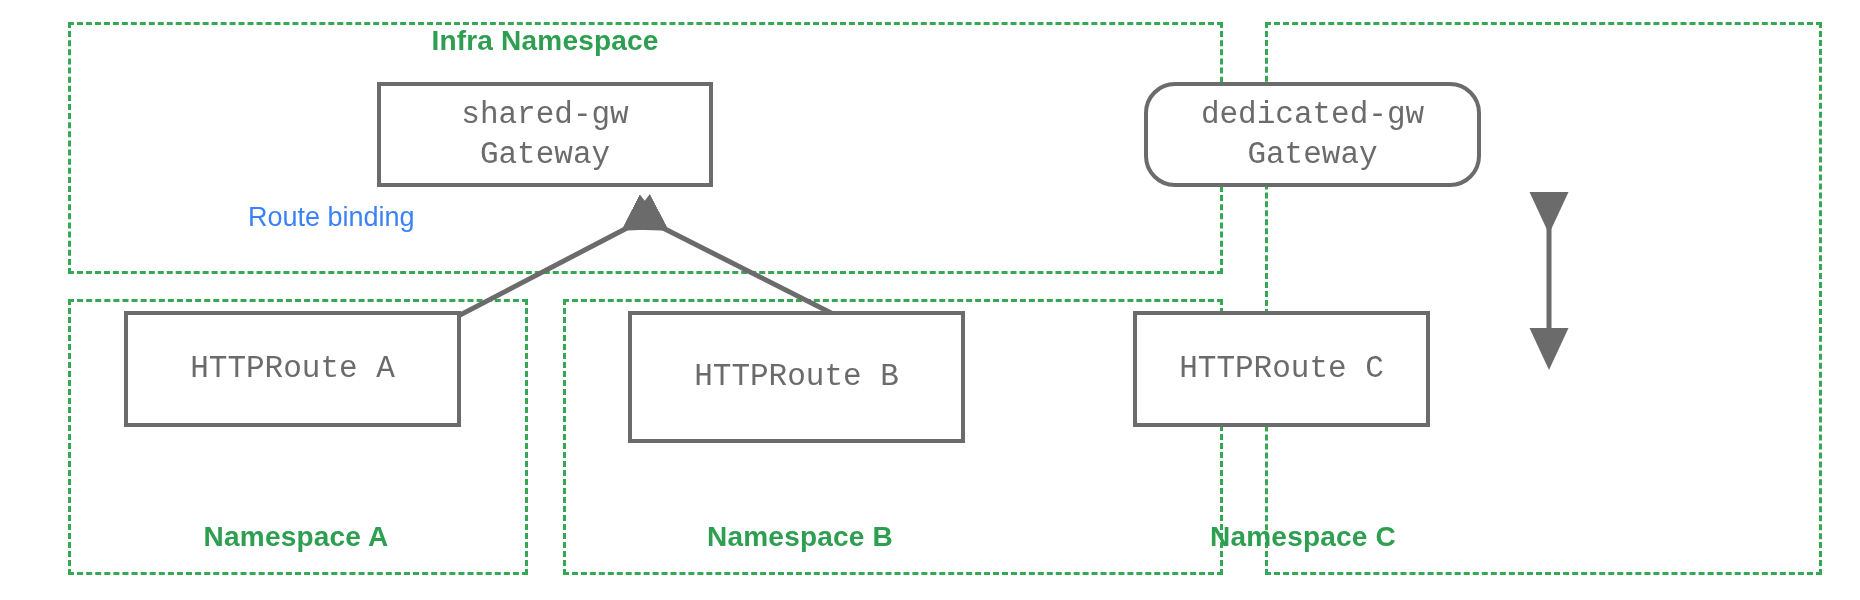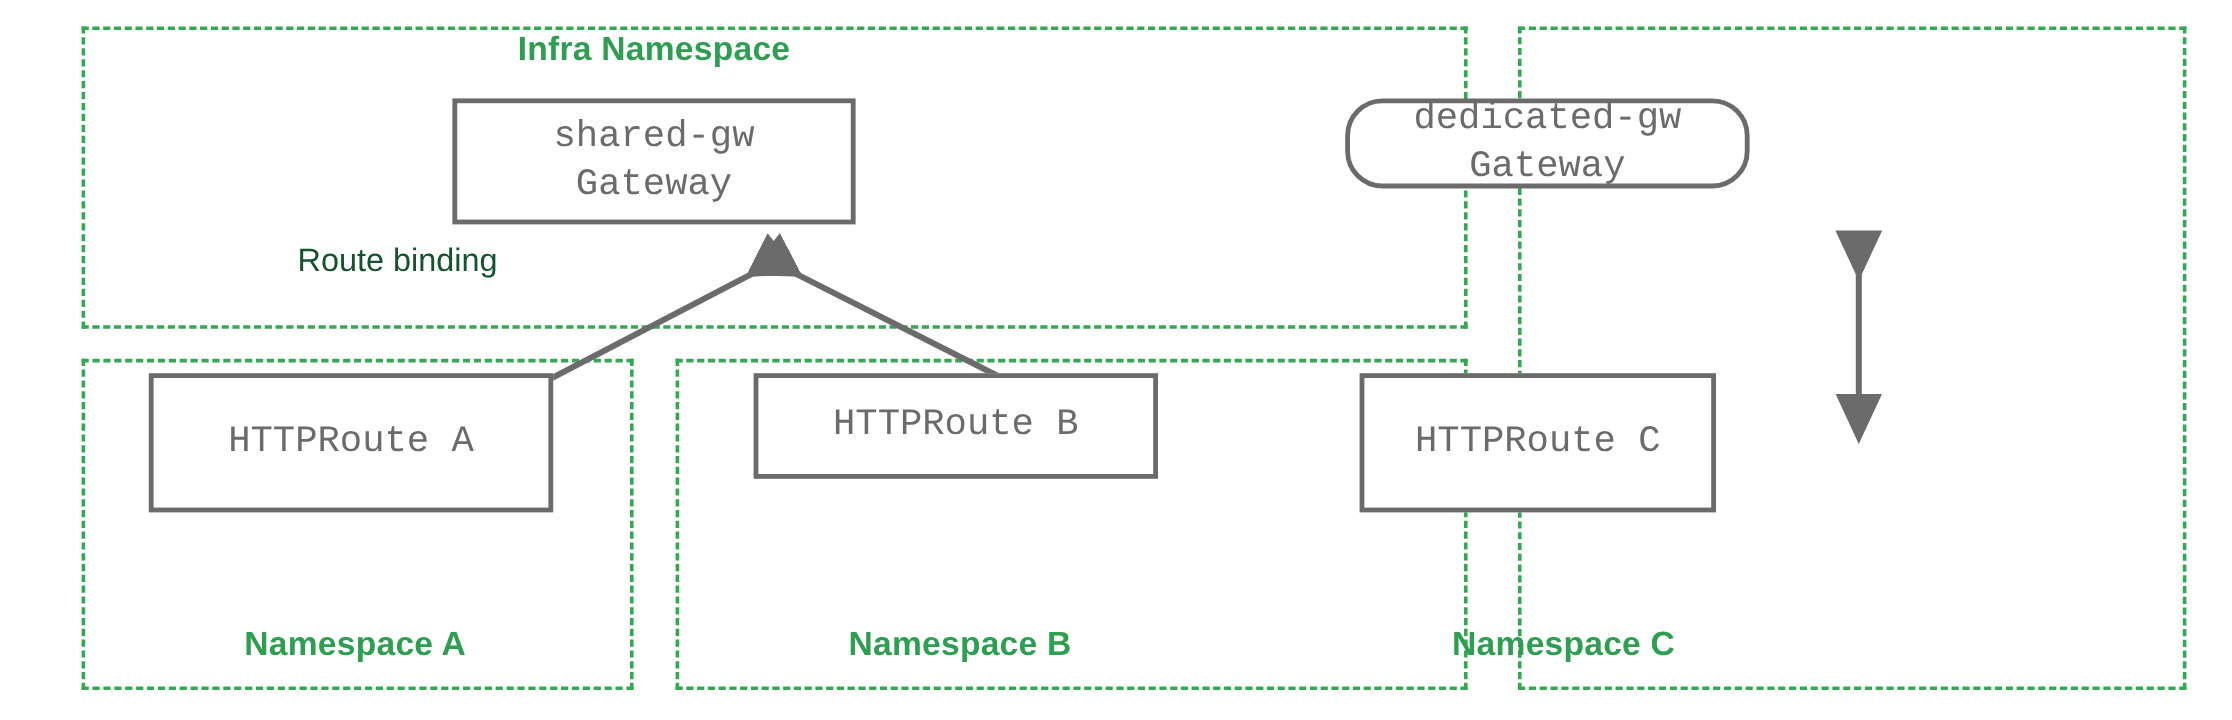--- a/index.html
+++ b/index.html
@@ -46,21 +46,21 @@
   .node-text {
     color: #6b6b6b;
     font-size: 31px;
     line-height: 1.28;
     text-align: center;
     white-space: pre-line;
     font-weight: 400;
   }
   .edge-label {
     position: absolute;
-    color: #14532d;
+    color: #3b82f6;
     font-size: 27px;
     white-space: nowrap;
     font-weight: 400;
   }
   svg.overlay {
     position: absolute;
     left: 0;
     top: 0;
     width: 1860px;
     height: 600px;
@@ -98,30 +98,30 @@
     <line x1="1549" y1="228" x2="1549" y2="364" stroke="#6b6b6b" stroke-width="5" marker-start="url(#ah)" marker-end="url(#ah)"></line>
   </svg>
 
   <div class="edge-label" style="left:248px; top:202px;">Route binding</div>
 
   <div class="node" style="left:377px; top:82px; width:336px; height:105px;">
     <span class="node-text">shared-gw
 Gateway</span>
   </div>
 
-  <div class="node" style="left:1121px; top:82px; width:337px; height:75px;border-radius:31px;">
+  <div class="node" style="left:1144px; top:82px; width:337px; height:105px;border-radius:31px;">
     <span class="node-text">dedicated-gw
 Gateway</span>
   </div>
 
   <div class="node" style="left:124px; top:311px; width:337px; height:116px;">
     <span class="node-text">HTTPRoute A</span>
   </div>
 
-  <div class="node" style="left:628px; top:311px; width:337px; height:88px;">
+  <div class="node" style="left:628px; top:311px; width:337px; height:132px;">
     <span class="node-text">HTTPRoute B</span>
   </div>
 
   <div class="node" style="left:1133px; top:311px; width:297px; height:116px;">
     <span class="node-text">HTTPRoute C</span>
   </div>
 
 </div>
 
 </body></html>

